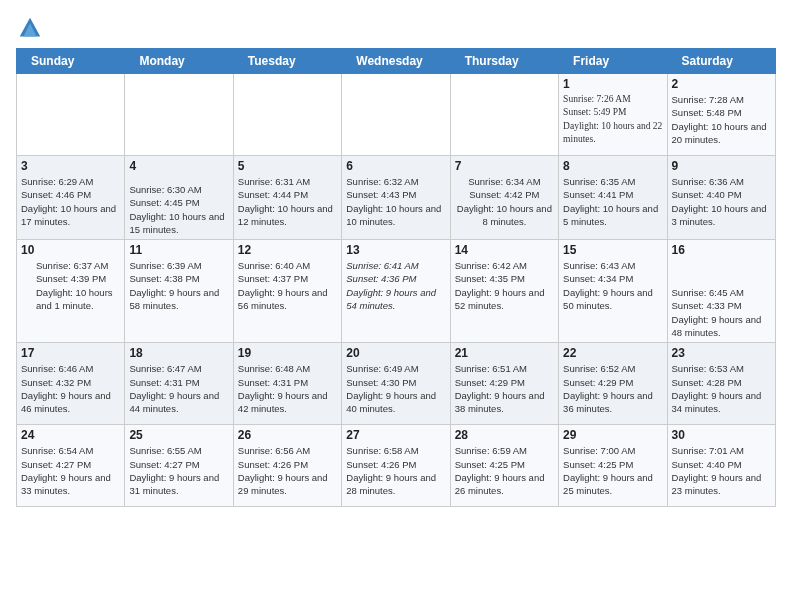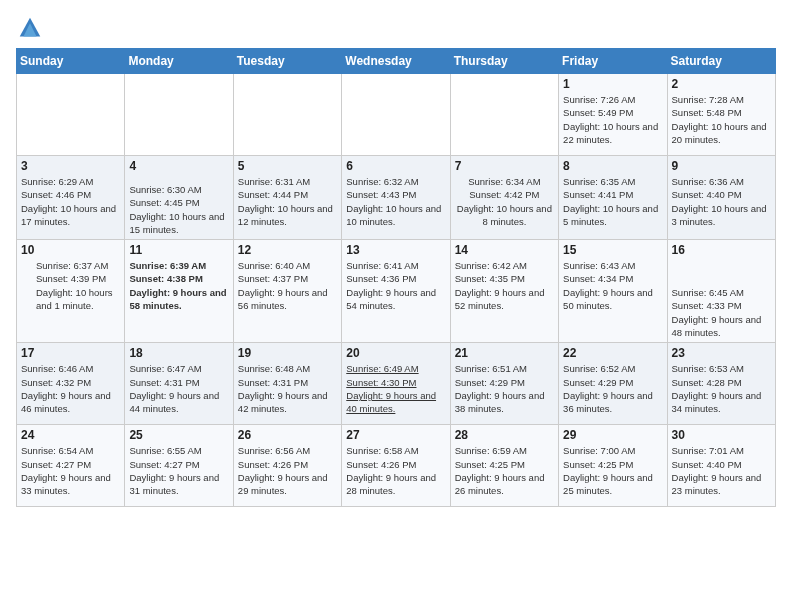--- a/index.html
+++ b/index.html
@@ -64,21 +64,21 @@
     .calendar {
       width: 100%;
       border-collapse: collapse;
       table-layout: fixed;
     }
     .calendar thead tr th {
       background: #3a7fc1;
       color: #fff;
       font-size: 12px;
       font-weight: bold;
-      padding: 5px 3px;
+      padding: 5px 14px;
       text-align: left;
       border: 1px solid #3a7fc1;
     }
     .calendar tbody tr td {
       border: 1px solid #ccc;
       vertical-align: top;
       padding: 3px 4px;
       font-size: 10px;
       color: #333;
       background: #fff;
@@ -141,21 +141,21 @@
     </thead>
     <tbody id="calendar-body">
     <tr>
           <td class="empty-cell"></td>
           <td class="empty-cell"></td>
           <td class="empty-cell"></td>
           <td class="empty-cell"></td>
           <td class="empty-cell"></td>
           <td>
             <span class="day-number">1</span>
-            <div class="day-info" style="white-space: pre-line;">Sunrise: 7:26 AM
+            <div class="day-info" style="white-space: pre-line; font-family: Liberation Serif, serif;">Sunrise: 7:26 AM
 Sunset: 5:49 PM
 Daylight: 10 hours and 22 minutes.</div>
           </td>
           <td>
             <span class="day-number">2</span>
             <div class="day-info" style="white-space: pre-line;">Sunrise: 7:28 AM
 Sunset: 5:48 PM
 Daylight: 10 hours and 20 minutes.</div>
           </td>
         </tr>
@@ -205,33 +205,33 @@
         </tr>
         <tr>
           <td>
             <span class="day-number">10</span>
             <div class="day-info" style="white-space: pre-line; margin-left: 15px;">Sunrise: 6:37 AM
 Sunset: 4:39 PM
 Daylight: 10 hours and 1 minute.</div>
           </td>
           <td>
             <span class="day-number">11</span>
-            <div class="day-info" style="white-space: pre-line; font-weight: bold;">Sunrise: 6:39 AM
+            <div class="day-info" style="white-space: pre-line;">Sunrise: 6:39 AM
 Sunset: 4:38 PM
 Daylight: 9 hours and 58 minutes.</div>
           </td>
           <td>
             <span class="day-number">12</span>
             <div class="day-info" style="white-space: pre-line;">Sunrise: 6:40 AM
 Sunset: 4:37 PM
 Daylight: 9 hours and 56 minutes.</div>
           </td>
           <td>
             <span class="day-number">13</span>
-            <div class="day-info" style="white-space: pre-line;">Sunrise: 6:41 AM
+            <div class="day-info" style="white-space: pre-line; font-style: italic;">Sunrise: 6:41 AM
 Sunset: 4:36 PM
 Daylight: 9 hours and 54 minutes.</div>
           </td>
           <td>
             <span class="day-number">14</span>
             <div class="day-info" style="white-space: pre-line;">Sunrise: 6:42 AM
 Sunset: 4:35 PM
 Daylight: 9 hours and 52 minutes.</div>
           </td>
           <td>
@@ -261,21 +261,21 @@
 Daylight: 9 hours and 44 minutes.</div>
           </td>
           <td>
             <span class="day-number">19</span>
             <div class="day-info" style="white-space: pre-line;">Sunrise: 6:48 AM
 Sunset: 4:31 PM
 Daylight: 9 hours and 42 minutes.</div>
           </td>
           <td>
             <span class="day-number">20</span>
-            <div class="day-info" style="white-space: pre-line; text-decoration: underline;">Sunrise: 6:49 AM
+            <div class="day-info" style="white-space: pre-line;">Sunrise: 6:49 AM
 Sunset: 4:30 PM
 Daylight: 9 hours and 40 minutes.</div>
           </td>
           <td>
             <span class="day-number">21</span>
             <div class="day-info" style="white-space: pre-line;">Sunrise: 6:51 AM
 Sunset: 4:29 PM
 Daylight: 9 hours and 38 minutes.</div>
           </td>
           <td>

